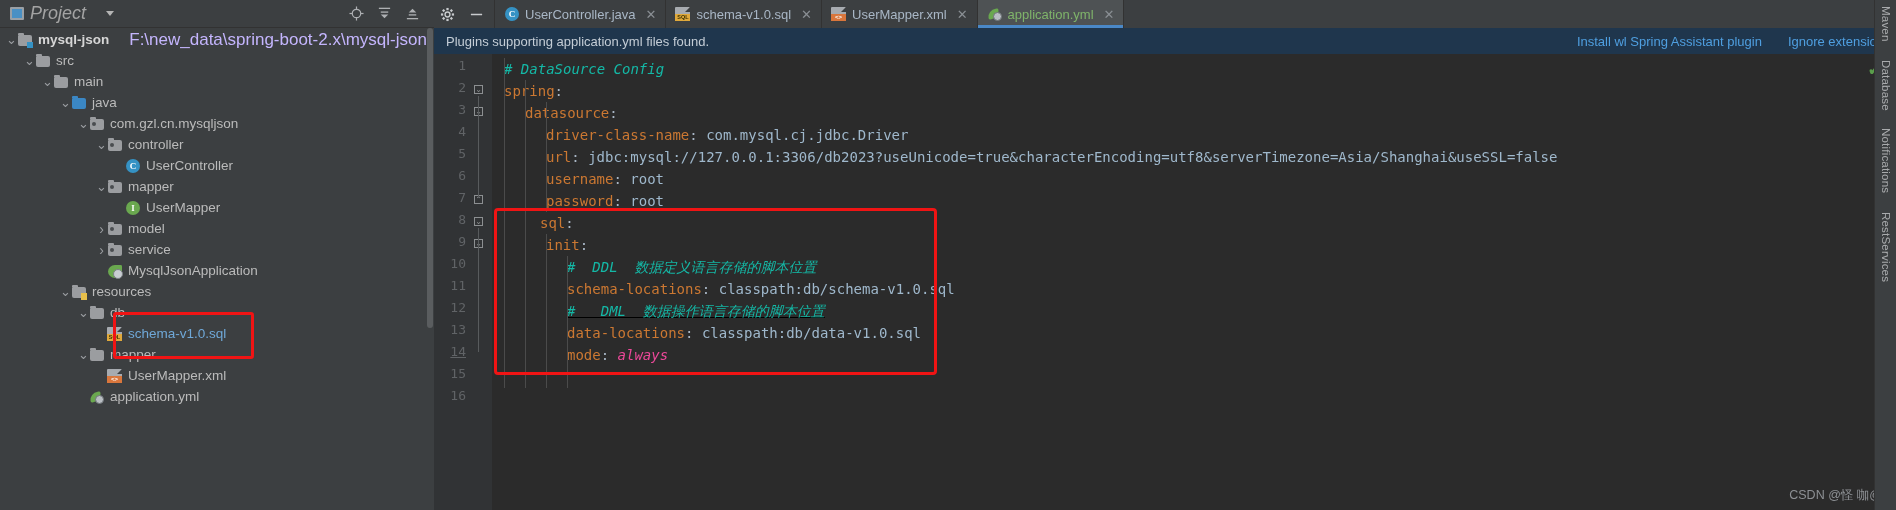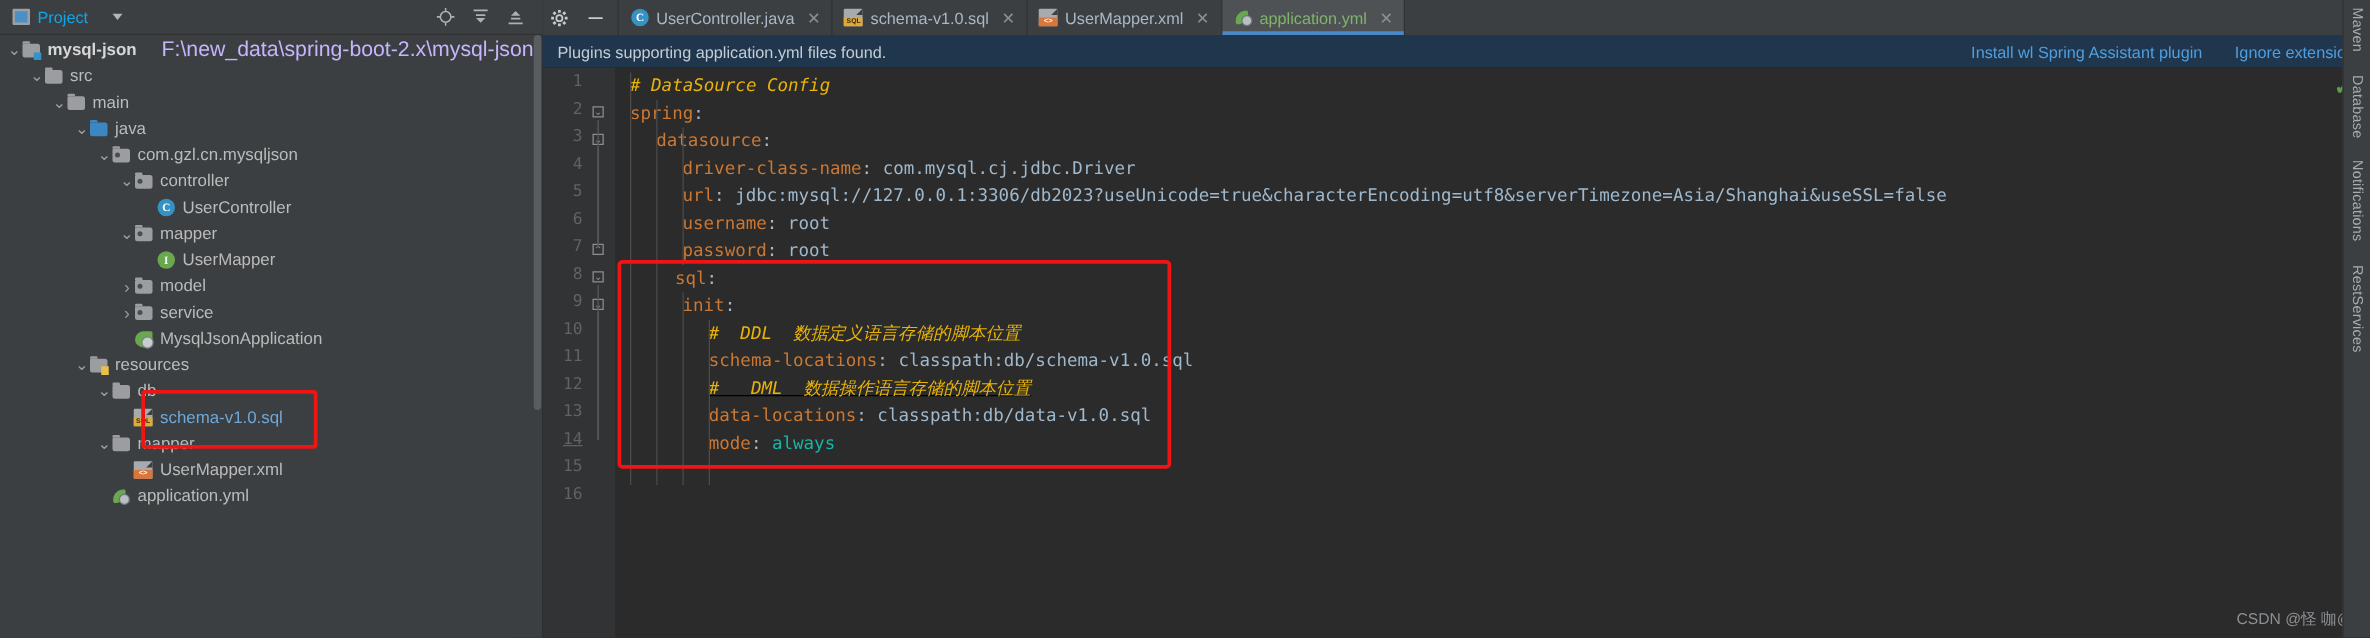--- a/index.html
+++ b/index.html
@@ -7,21 +7,21 @@
     width: 1896px; height: 510px;
     background: #3c3f41;
     font-family: "Liberation Sans", sans-serif;
     overflow: hidden;
   }
   .app { position: relative; width: 1896px; height: 510px; display: flex; }
 
   
   .left-panel { width: 434px; height: 510px; background: #3c3f41; display: flex; flex-direction: column; position: relative; }
   .proj-header { height: 28px; display: flex; align-items: center; padding: 0 6px; background: #3c3f41; border-bottom: 1px solid #323232; }
-  .proj-title { display: flex; align-items: center; gap: 6px; color: #0ea5e9; font-size: 13px; padding-left: 4px; }
+  .proj-title { display: flex; align-items: center; gap: 6px; color: #a3a3a3; font-size: 18px; padding-left: 4px; font-style: italic; }
   .proj-icon { width: 14px; height: 13px; border: 2px solid #9aa0a6; background: #4a90c4; border-radius: 1px; }
   .caret-down { width: 0; height: 0; border-left: 4px solid transparent; border-right: 4px solid transparent; border-top: 5px solid #b5b5b5; margin-left: 14px; }
   .hdr-spacer { flex: 1; }
   .hdr-icons { display: flex; align-items: center; gap: 13px; padding-right: 8px; }
   .hicon { color: #aeb0b3; font-size: 14px; line-height: 1; display: inline-flex; align-items: center; }
 
   .tree { flex: 1; overflow: hidden; background: #3c3f41; padding-top: 1px; }
   .row { height: 21px; display: flex; align-items: center; font-size: 13.5px; color: #bbbbbb; white-space: nowrap; position: relative; }
   .row.selected { background: #0d293e; }
   .arrow { width: 11px; text-align: center; color: #9a9da1; font-size: 10px; flex: 0 0 11px; }
@@ -85,22 +85,22 @@
   .gutter-num { position: absolute; right: 26px; font-size: 13px; color: #606366; font-family: "DejaVu Sans Mono", monospace; text-align: right; width: 22px; }
   .fold { position: absolute; left: 40px; width: 11px; height: 11px; }
   .fold-mark { width: 9px; height: 9px; border: 1px solid #8c8f91; color: #8c8f91; font-size: 8px; line-height: 8px; text-align: center; }
   .fold-line { position: absolute; left: 44px; width: 1px; background: #585b5d; }
 
   .code { position: relative; flex: 1; background: #2b2b2b; font-family: "DejaVu Sans Mono", monospace; font-size: 14px; padding-left: 12px; }
   .cline { position: absolute; left: 12px; white-space: pre; line-height: 22px; height: 22px; }
   .k { color: #cc7832; }
   .p { color: #a9b7c6; }
   .v { color: #9fb8cc; }
-  .cm { color: #eab308; font-style: italic; }
-  .vi { color: #14b8a6; }
+  .cm { color: #14b8a6; font-style: italic; }
+  .vi { color: #ec4899; font-style: italic; }
 
   .indent-guide { position: absolute; width: 1px; background: #4b4b4b; }
 
   
   .code-red-box { position: absolute; border: 3px solid #f01414; border-radius: 4px; pointer-events: none; }
 
   .editor-scroll-track { position: absolute; right: 0; top: 0; width: 12px; bottom: 0; background: #2b2b2b; }
   .editor-scroll-thumb { position: absolute; right: 1px; width: 9px; background: #4e5254; border-radius: 4px; }
   .check-ok { position: absolute; right: 16px; top: 8px; color: #5a9e4b; font-size: 14px; font-weight: bold; }
   .err-stripe { position: absolute; right: 14px; width: 4px; height: 26px; background: #3c6a9a; }

